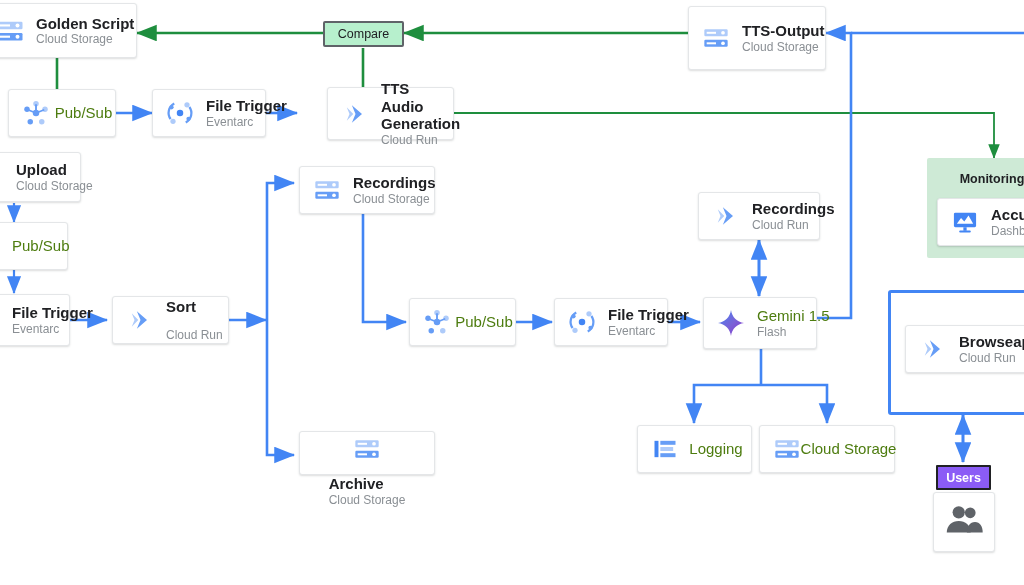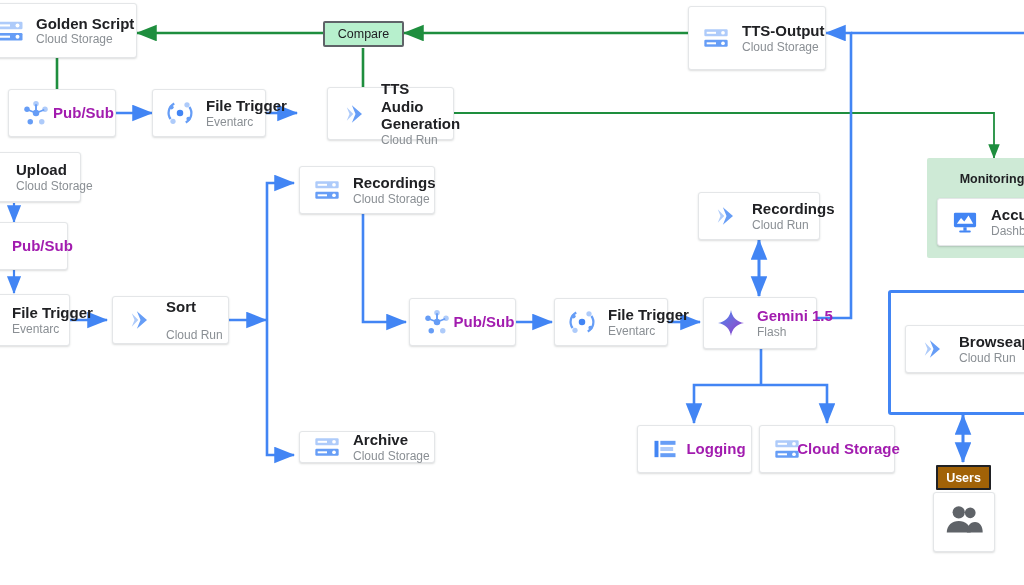--- a/index.html
+++ b/index.html
@@ -48,21 +48,21 @@
     font-weight: bold;
     color: #202124;
     white-space: nowrap;
   }
   .sub {
     font-size: 12px;
     color: #8a8f94;
     white-space: nowrap;
   }
   
-  .node.plain .ttl { font-weight: bold; color: #a21caf; }
+  .node.plain .ttl { font-weight: normal; color: #4d7c0f; }
   .node.centerlab { justify-content: flex-start; }
   .node.centerlab .txt { flex: 1; align-items: center; }
 
   
   .group-monitoring {
     position: absolute;
     background: #ceead6;
     border-radius: 2px;
   }
   .group-monitoring .glabel {
@@ -86,21 +86,21 @@
     background: #b7f0cd;
     border: 2px solid #5f6368;
     border-radius: 2px;
     display: flex; align-items: center; justify-content: center;
     font-size: 12.5px;
     color: #202124;
   }
   
   .chip-users {
     position: absolute;
-    background: #a16207;
+    background: #8b5cf6;
     border: 2px solid #202124;
     border-radius: 1px;
     display: flex; align-items: center; justify-content: center;
     font-size: 12.5px;
     font-weight: bold;
     color: #ffffff;
   }
   .users-card {
     position: absolute;
     background: #ffffff;
@@ -312,21 +312,21 @@
         <rect x="4" y="15.7" width="8" height="1.7" fill="#ffffff"></rect>
         <circle cx="18" cy="16.5" r="1.6" fill="#ffffff"></circle>
       </svg>
     </span>
     <span class="txt">
       <span class="ttl">Recordings</span>
       <span class="sub">Cloud Storage</span>
     </span>
   </div>
 
-  <div class="node" style="left:299px; top:431px; width:136px; height:32px;">
+  <div class="node" style="left:299px; top:431px; width:136px; height:44px;flex-direction:column;">
     <span class="ico">
       <svg width="28" height="28" viewBox="0 0 24 24">
         <rect x="2" y="4.5" width="20" height="6" rx="1" fill="#aecbfa"></rect>
         <rect x="4" y="6.7" width="8" height="1.7" fill="#ffffff"></rect>
         <circle cx="18" cy="7.5" r="1.6" fill="#ffffff"></circle>
         <rect x="2" y="13.5" width="20" height="6" rx="1" fill="#669df6"></rect>
         <rect x="4" y="15.7" width="8" height="1.7" fill="#ffffff"></rect>
         <circle cx="18" cy="16.5" r="1.6" fill="#ffffff"></circle>
       </svg>
     </span>

